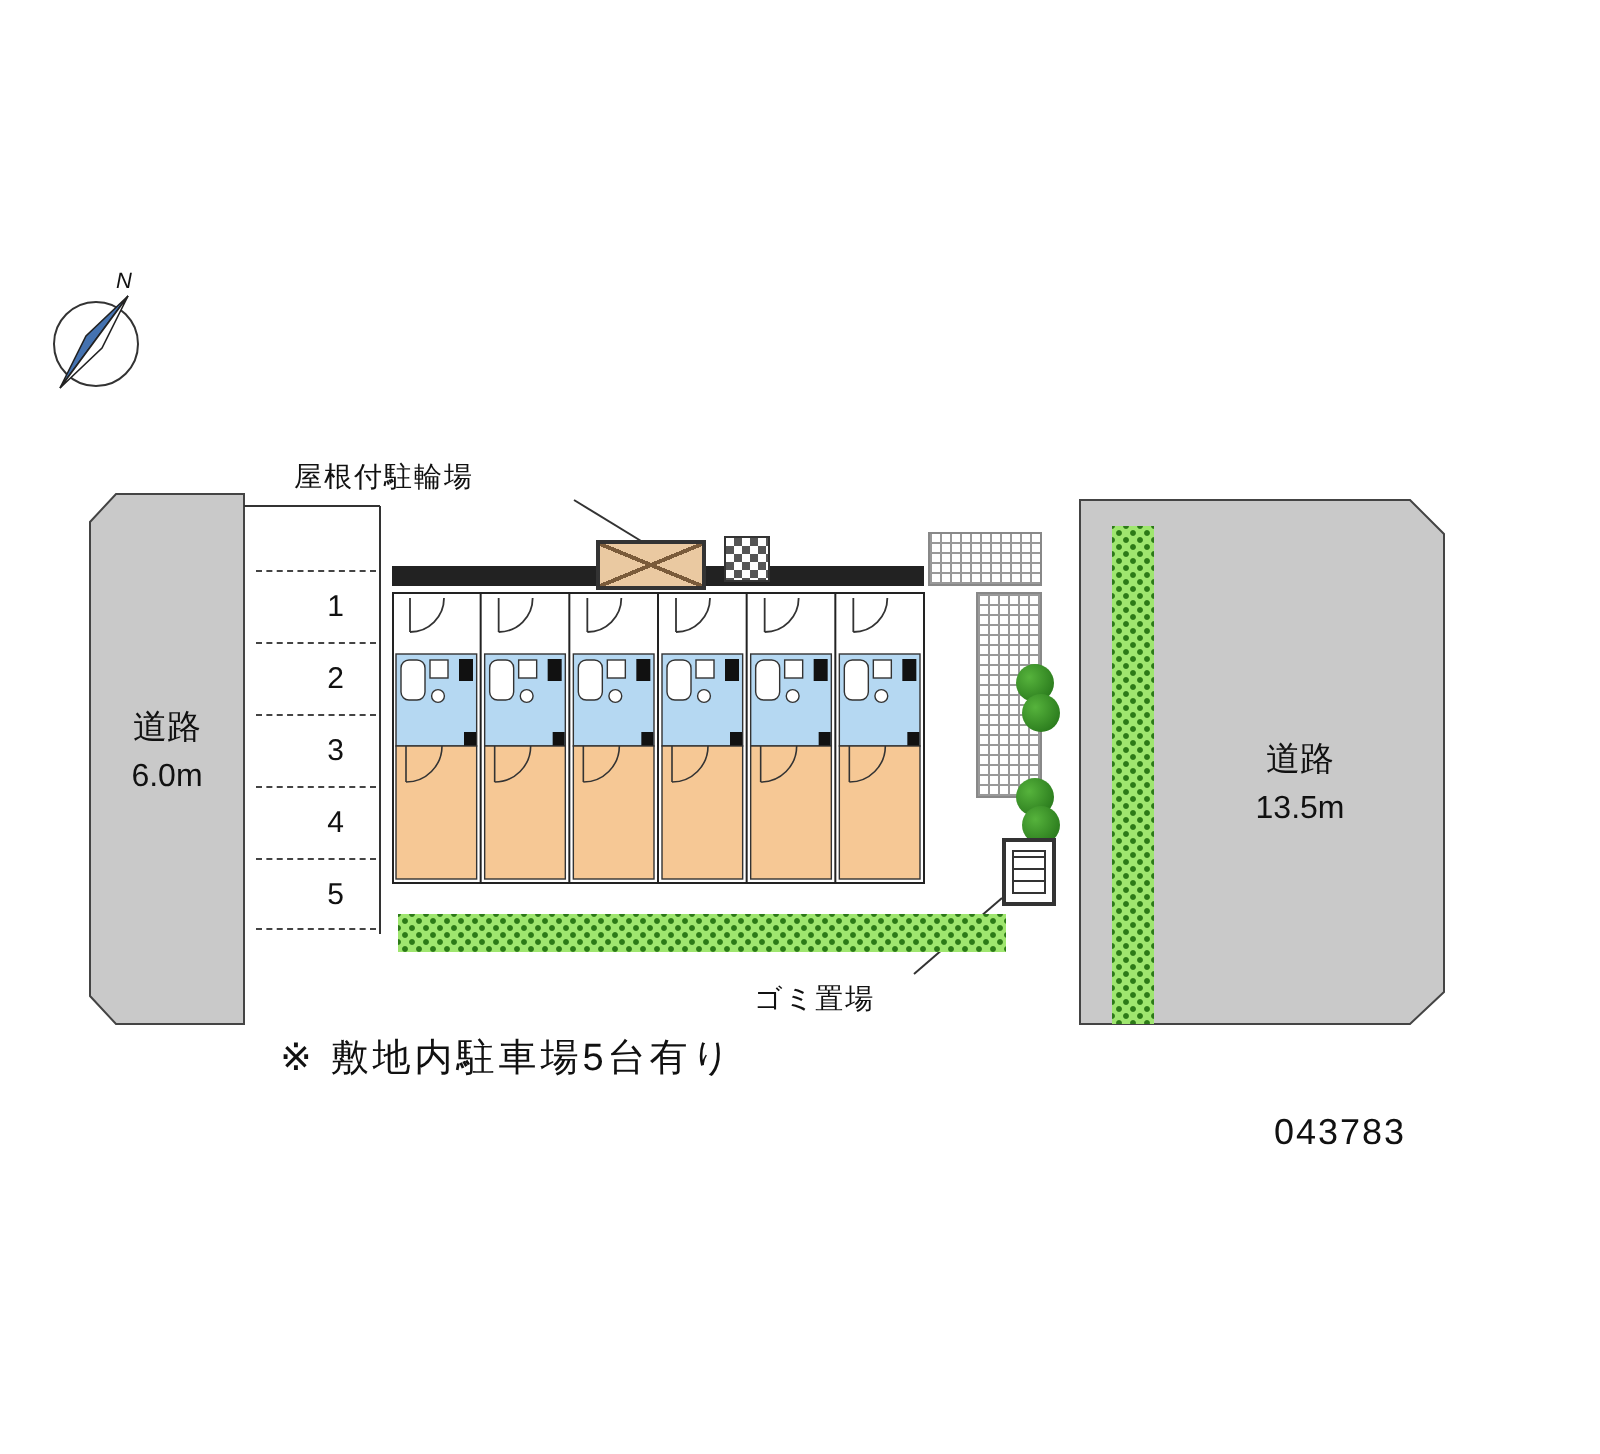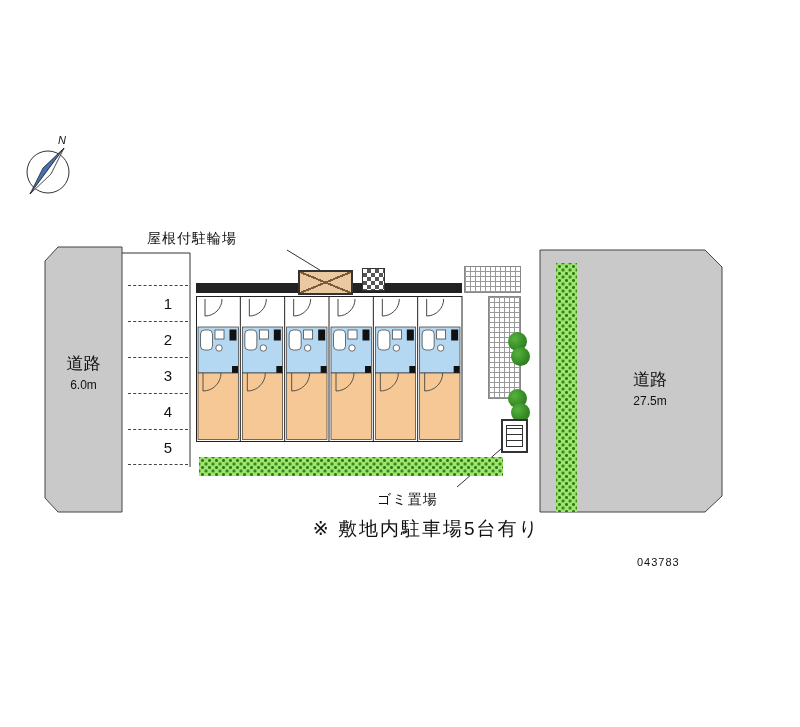--- a/index.html
+++ b/index.html
@@ -3,21 +3,21 @@
 <meta charset="utf-8">
 <style>
   html,body{margin:0;padding:0;background:#fff;}
   body{font-family:"Liberation Sans","DejaVu Sans",sans-serif;color:#111;}
   #canvas{position:relative;width:800px;height:727px;background:#fff;overflow:hidden;}
   .abs{position:absolute;}
   #base-svg{position:absolute;left:0;top:0;}
 
   
   .road-label{position:absolute;text-align:center;line-height:1.45;font-size:17px;color:#111;}
-  .road-label .w{font-size:12px;}
+  .road-label .w{font-size:16px;}
 
   
   #parking-stalls{position:absolute;left:128px;top:285px;width:60px;}
   .stall{height:36px;border-top:1px dashed #444;display:flex;align-items:center;
          justify-content:flex-end;padding-right:16px;box-sizing:border-box;font-size:15px;}
   .stall:last-child{border-bottom:1px dashed #444;}
 
   
   .anno{position:absolute;font-size:14px;letter-spacing:1px;white-space:nowrap;}
 
@@ -56,23 +56,23 @@
   .bush{width:19px;height:19px;border-radius:50%;
     background:radial-gradient(circle at 35% 35%, #56b33c, #1e6b14);}
 
   
   #garbage-box{left:501px;top:419px;width:27px;height:34px;background:#fff;border:2px solid #333;box-sizing:border-box;}
   #garbage-inner{position:absolute;left:3px;top:4px;right:3px;bottom:4px;border:1px solid #333;
     background:repeating-linear-gradient(0deg, transparent 0 5px, #333 5px 6px);}
 
   #building-svg{position:absolute;left:196px;top:296px;}
 
-  #note-text{position:absolute;left:140px;top:516px;width:400px;text-align:right;
+  #note-text{position:absolute;left:140px;top:516px;width:400px;text-align:left;
     font-size:19px;letter-spacing:2px;}
-  #plan-id{position:absolute;left:637px;top:556px;font-size:11px;letter-spacing:1px;}
+  #plan-id{position:absolute;left:637px;top:556px;font-size:18px;letter-spacing:1px;}
 </style>
 </head>
 <body>
 
 <div id="canvas">
 
   <svg id="base-svg" width="800" height="727" viewBox="0 0 800 727">
 
     <polygon points="58,247 122,247 122,512 58,512 45,498 45,261" fill="#c9c9c9" stroke="#444" stroke-width="1"></polygon>
 
@@ -94,21 +94,21 @@
 
   <div class="abs hedge" id="hedge-right"></div>
   <div class="abs hedge" id="hedge-bottom"></div>
 
   <div class="road-label" style="left:45px;top:352px;width:77px;">
     <div>道路</div>
     <div class="w">6.0m</div>
   </div>
   <div class="road-label" style="left:595px;top:368px;width:110px;">
     <div>道路</div>
-    <div class="w">27.5m</div>
+    <div class="w">13.5m</div>
   </div>
 
   <div id="parking-stalls">
       <div class="stall">
         <span>1</span>
       </div>
       <div class="stall">
         <span>2</span>
       </div>
       <div class="stall">

